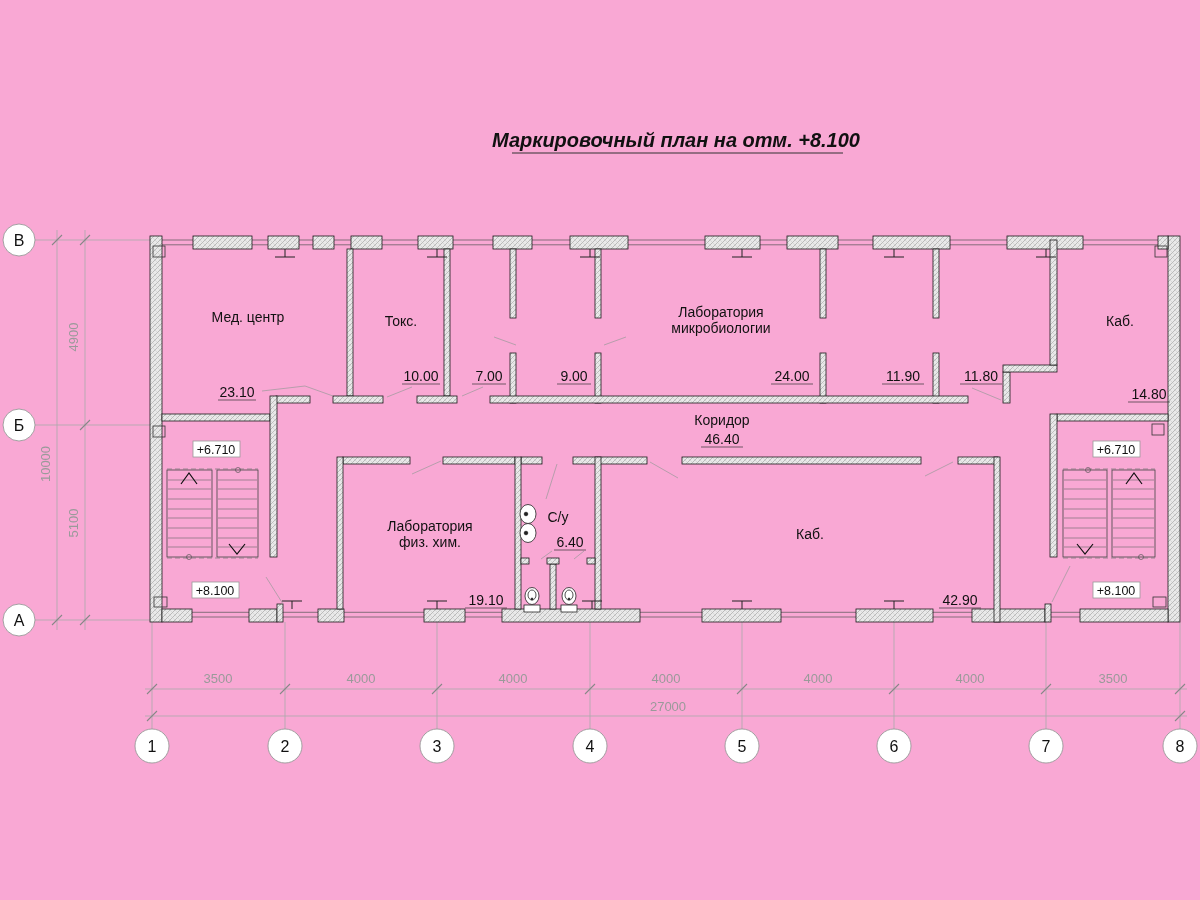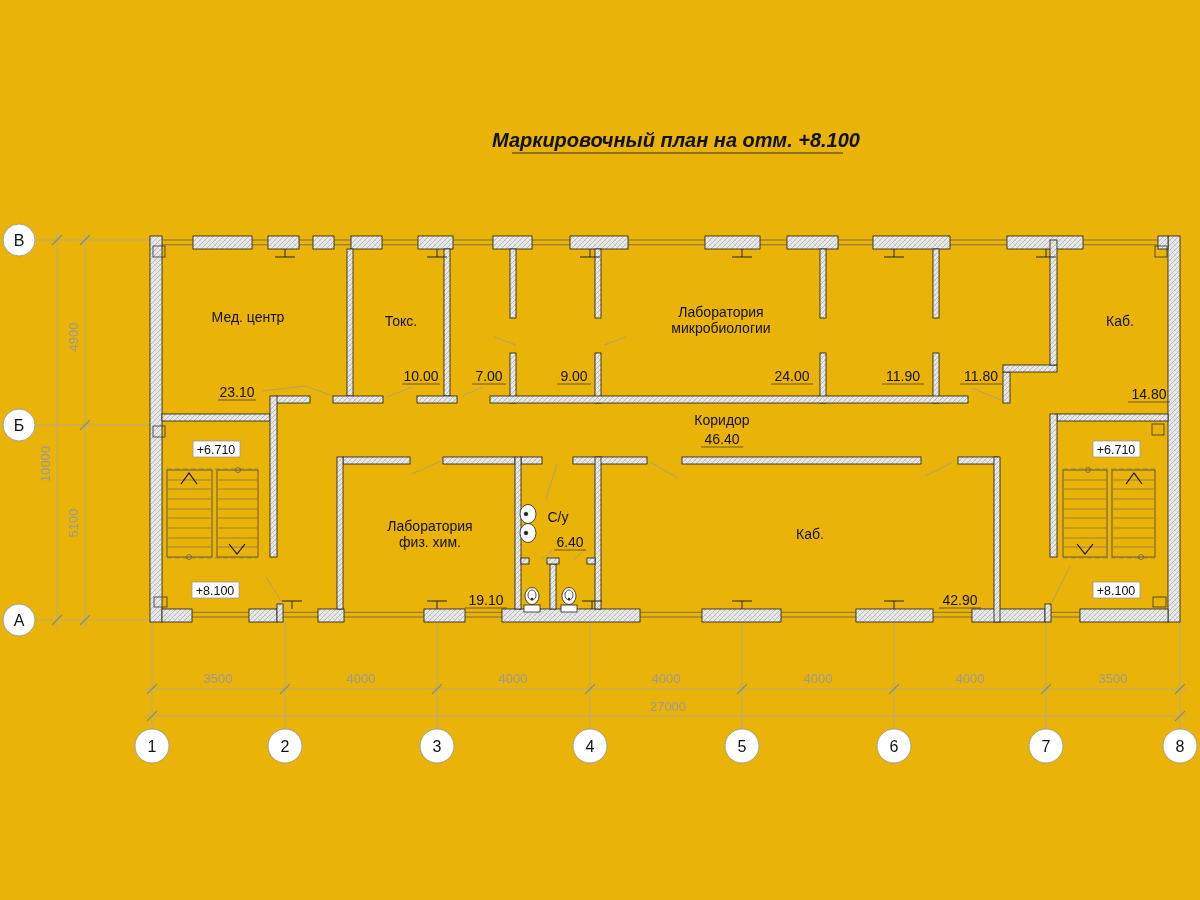--- a/index.html
+++ b/index.html
@@ -1,16 +1,16 @@
 <!DOCTYPE html>
 <html><head>
 <meta charset="utf-8">
 <style>
   html,body{margin:0;padding:0;background:#ffffff;}
-  .page{width:1200px;height:900px;position:relative;background:#eab308;overflow:hidden;
+  .page{width:1200px;height:900px;position:relative;background:#f9a8d4;overflow:hidden;
         font-family:"Liberation Sans", sans-serif;}
   svg{display:block;}
   text{font-family:"Liberation Sans", sans-serif;fill:#111;}
   .room-name{font-size:14px;}
   .room-area{font-size:14px;}
   .dim-text{font-size:13px;fill:#9a9a9a;}
   .bubble-text{font-size:16px;fill:#111;}
   .elev-text{font-size:12.5px;}
   .title-text{font-size:20px;font-style:italic;font-weight:600;}
 </style>

